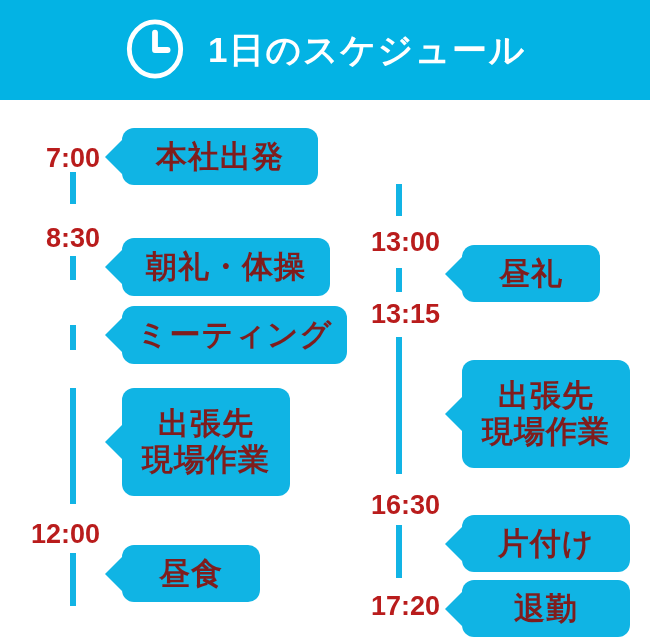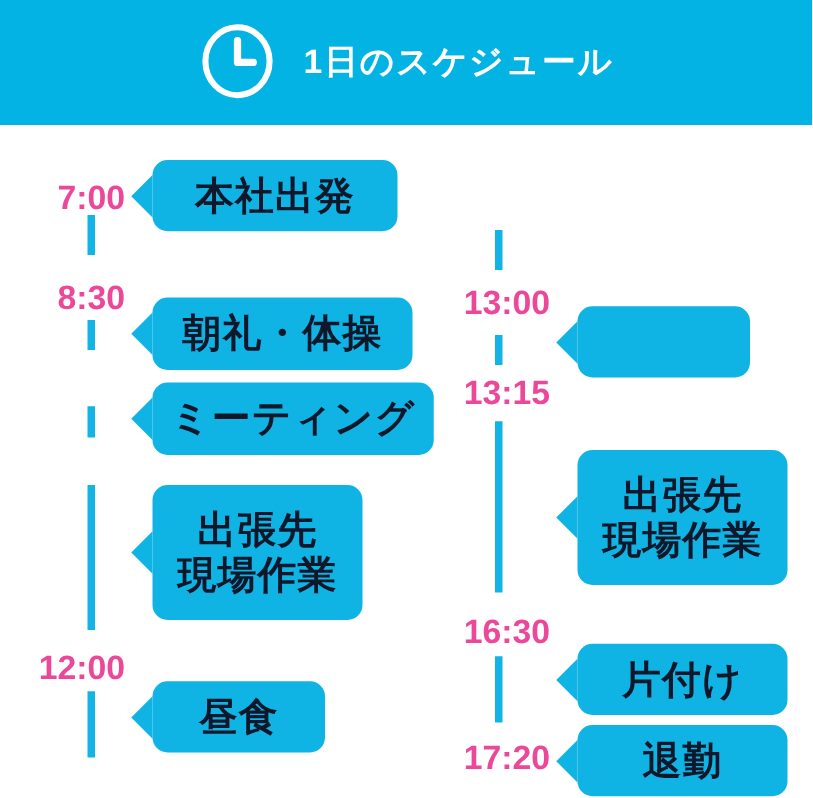--- a/index.html
+++ b/index.html
@@ -39,21 +39,21 @@
     transform: translateY(-1px);
   }
   .clock-icon {
     width: 62px;
     height: 62px;
     display: block;
     flex: 0 0 auto;
   }
   .header-title {
     color: #ffffff;
-    font-size: 27px;
+    font-size: 35px;
     font-weight: bold;
     letter-spacing: 1.5px;
     white-space: nowrap;
     line-height: 1;
   }
 
   
   .column {
     position: absolute;
     top: 100px;
@@ -66,35 +66,35 @@
   .rail {
     position: absolute;
     width: 6px;
     background: #12b4e5;
     border-radius: 0;
   }
 
   
   .time {
     position: absolute;
-    color: #ec4899;
+    color: #b91c1c;
     font-weight: bold;
     font-size: 27px;
     line-height: 1;
     white-space: nowrap;
     text-align: right;
     letter-spacing: 0px;
   }
 
   
   .bubble {
     position: absolute;
     background: #10b4e4;
     border-radius: 12px;
-    color: #0f172a;
+    color: #7f1d1d;
     font-weight: bold;
     font-size: 31px;
     line-height: 1.16;
     display: flex;
     flex-direction: column;
     align-items: center;
     justify-content: center;
     box-sizing: border-box;
     padding: 6px 16px;
     letter-spacing: 1px;
@@ -176,20 +176,21 @@
     <div class="rail" style="left:56px; top:205px; height:137px;"></div>
     <div class="rail" style="left:56px; top:393px; height:53px;"></div>
 
     <div class="time" style="left:0px; top:97px; width:100px;">13:00</div>
     <div class="time" style="left:0px; top:169px; width:100px;">13:15</div>
     <div class="time" style="left:0px; top:360px; width:100px;">16:30</div>
     <div class="time" style="left:0px; top:461px; width:100px;">17:20</div>
 
     <div class="bubble" style="left:122px; top:113px; width:138px; height:57px;">
       <span class="tail"></span>
+      <span class="line">昼礼</span>
     </div>
 
     <div class="bubble" style="left:122px; top:228px; width:168px; height:108px;">
       <span class="tail"></span>
       <span class="line">出張先</span>
       <span class="line">現場作業</span>
     </div>
 
     <div class="bubble" style="left:122px; top:448px; width:168px; height:57px;">
       <span class="tail"></span>

